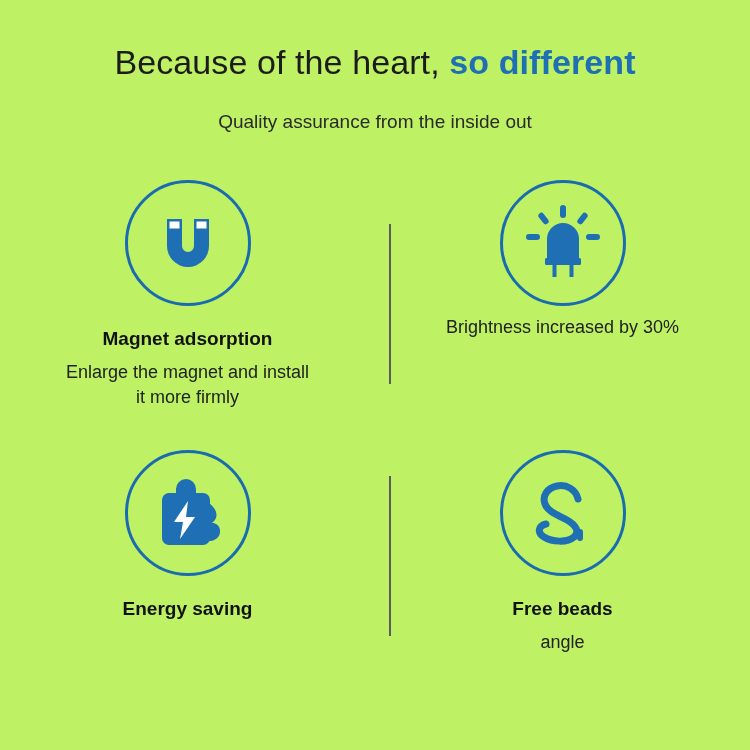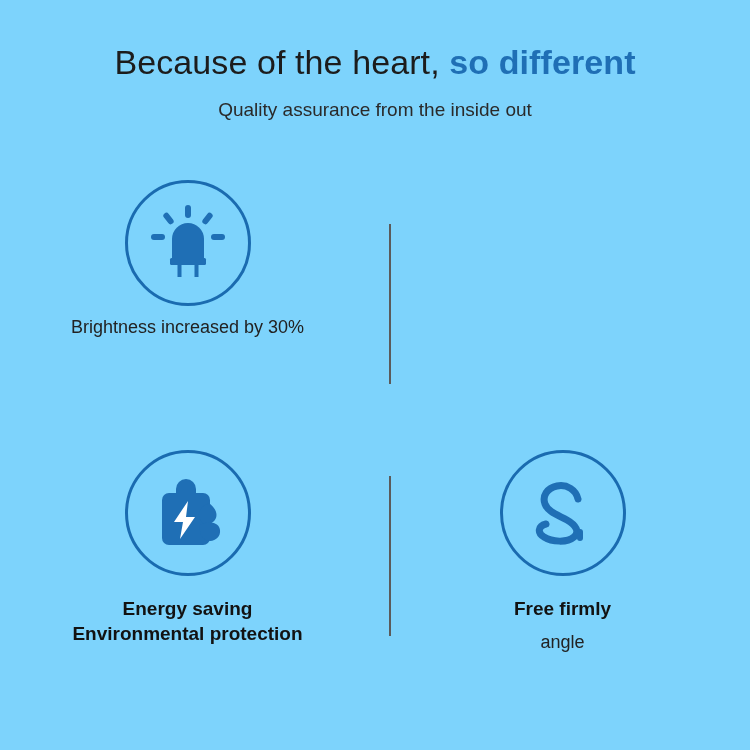--- a/index.html
+++ b/index.html
@@ -13,42 +13,42 @@
     font-family: "Liberation Sans", sans-serif;
     color: #1a1a1a;
     overflow: hidden;
     position: relative;
   }
 
   .page {
     width: 750px;
     height: 750px;
     position: relative;
-    background: #7dd3fc;
+    background: #bef264;
   }
 
   
   .header {
     padding-top: 42px;
     text-align: center;
   }
   .headline {
     font-size: 34px;
     line-height: 40px;
     font-weight: 400;
     letter-spacing: 0.1px;
     color: #1c1c1c;
     white-space: nowrap;
   }
   .headline .accent {
     color: #1f6fb5;
     font-weight: 700;
   }
   .subheadline {
-    margin-top: 16px;
+    margin-top: 28px;
     font-size: 19px;
     line-height: 24px;
     font-weight: 400;
     color: #2a2a2a;
   }
 
   
   .grid {
     position: absolute;
     top: 166px;
@@ -126,20 +126,40 @@
     </div>
     <div class="subheadline">Quality assurance from the inside out</div>
   </div>
 
   <div class="grid">
 
     <div class="row row-1">
 
       <div class="divider divider-1"></div>
 
+      <div class="cell">
+        <div class="icon-circle">
+          <span>
+            <svg width="74" height="74" viewBox="0 0 74 74" aria-hidden="true">
+
+              <path d="M16 13 h15 v27 a6 6 0 0 0 12 0 V13 h15 v27 a18 18 0 0 1 -42 0 Z" fill="#1f6fb5"></path>
+
+              <rect x="18.5" y="15.5" width="10" height="7" fill="#ffffff"></rect>
+              <rect x="45.5" y="15.5" width="10" height="7" fill="#ffffff"></rect>
+            </svg>
+          </span>
+        </div>
+        <div class="caption-title">
+          <span class="ln">Magnet adsorption</span>
+        </div>
+        <div class="caption-desc">
+          <span class="ln">Enlarge the magnet and install</span>
+          <span class="ln">it more firmly</span>
+        </div>
+      </div>
 
       <div class="cell">
         <div class="icon-circle">
           <span>
             <svg width="80" height="80" viewBox="0 0 80 80" aria-hidden="true">
               <g fill="#1f6fb5">
 
                 <rect x="37" y="2" width="6" height="13" rx="3"></rect>
                 <rect x="17.5" y="9" width="6" height="13" rx="3" transform="rotate(-38 20.5 15.5)"></rect>
                 <rect x="56.5" y="9" width="6" height="13" rx="3" transform="rotate(38 59.5 15.5)"></rect>
@@ -179,36 +199,35 @@
                 <path d="M61 30 c8 6 10 14 4 19 c-6 5 -13 1 -14 -6 c-1 -6 4 -10 10 -13 Z"></path>
                 <path d="M52 52 c11 -5 19 -2 20 5 c1 8 -7 13 -14 10 c-5 -2 -7 -8 -6 -15 Z"></path>
               </g>
 
               <path d="M40 28 L26 49 h9 l-3 17 l15 -22 h-9 Z" fill="#ffffff"></path>
             </svg>
           </span>
         </div>
         <div class="caption-title">
           <span class="ln">Energy saving</span>
-          <span class="ln">Environmental protection</span>
         </div>
       </div>
 
       <div class="cell">
         <div class="icon-circle">
           <span>
             <svg width="80" height="80" viewBox="0 0 80 80" aria-hidden="true">
               <path d="M55 26 c-2 -9 -11 -15 -21 -13 c-10 2 -15 10 -12 18 c3 8 13 11 22 16
                        c9 5 13 12 7 17 c-7 6 -22 5 -30 0 c-7 -4 -6 -11 2 -13" fill="none" stroke="#1f6fb5" stroke-width="7" stroke-linecap="round" stroke-linejoin="round"></path>
               <path d="M57 59 v6" fill="none" stroke="#1f6fb5" stroke-width="6" stroke-linecap="round"></path>
             </svg>
           </span>
         </div>
         <div class="caption-title">
-          <span class="ln">Free firmly</span>
+          <span class="ln">Free beads</span>
         </div>
         <div class="caption-desc">
           <span class="ln">angle</span>
         </div>
       </div>
     </div>
 
   </div>
 </div>
 

